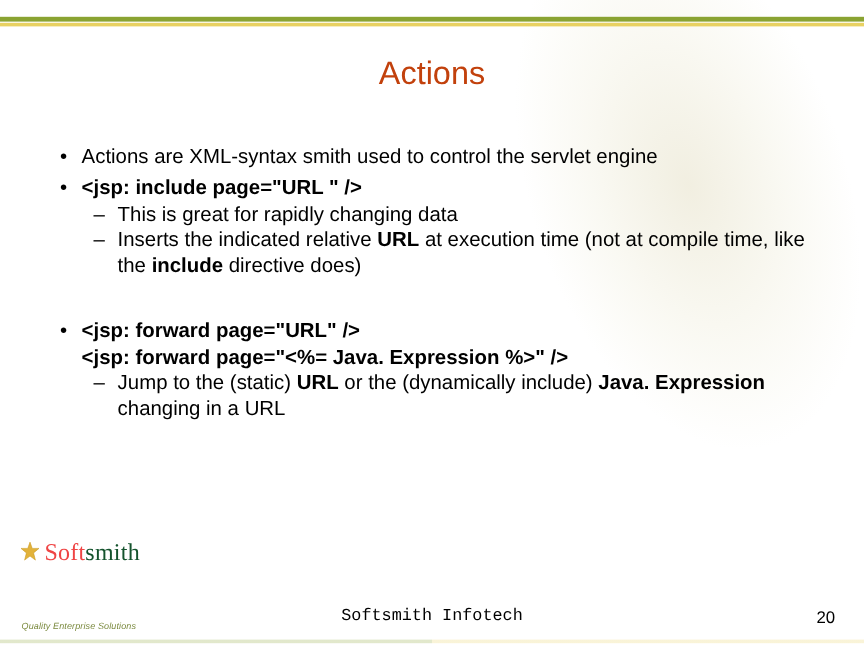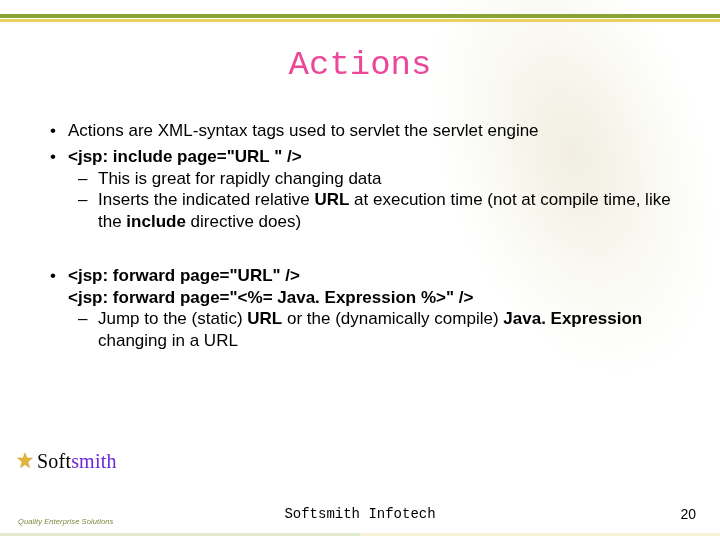--- a/index.html
+++ b/index.html
@@ -39,23 +39,22 @@
     top: 19px; left: 0; right: 0;
     height: 3px;
     background: #e8d162;
   }
 
   .title {
     position: absolute;
     top: 46px;
     left: 0; right: 0;
     text-align: center;
-    font-size: 34px;
-    color: #ec4899;
-    font-family: Liberation Mono, monospace;
+    font-size: 27px;
+    color: #c2410c;
   }
 
   .content {
     position: absolute;
     top: 120px;
     left: 46px;
     right: 40px;
     font-size: 17px;
     color: #000;
     line-height: 1.28;
@@ -89,22 +88,22 @@
     left: 16px;
     bottom: 14px;
     width: 130px;
   }
   .logo-name {
     font-family: "Times New Roman", serif;
     font-size: 20px;
     color: #5a6a2c;
     letter-spacing: 0.2px;
   }
-  .logo-name .soft { color: #000000; }
-  .logo-name .smith { color: #6d28d9; }
+  .logo-name .soft { color: #ef4444; }
+  .logo-name .smith { color: #14532d; }
   .logo-tag {
     font-size: 7.5px;
     color: #7b8a3f;
     font-style: italic;
     letter-spacing: 0.1px;
     margin-left: 2px;
     margin-top: 44px;
   }
   .logo-star {
     display: inline-block;
@@ -144,21 +143,21 @@
 
 <div class="bg-swoosh"></div>
 <div class="rule-green"></div>
 <div class="rule-yellow"></div>
 
 <div class="title">Actions</div>
 
 <div class="content">
   <ul>
     <li>
-      <span>Actions are XML-syntax tags used to servlet the servlet engine</span>
+      <span>Actions are XML-syntax smith used to control the servlet engine</span>
     </li>
     <li>
       <span class="b"><span>&lt;jsp: include page="</span><span class="i">URL</span><span> " /&gt;</span></span>
       <ul>
         <li>
           <span>This is great for rapidly changing data</span>
         </li>
         <li>
           <span>Inserts the indicated relative </span><span class="b i">URL</span><span> at </span><span class="i">execution</span><span> time (not at compile time, like the </span><span class="b">include</span><span> directive does)</span>
         </li>
@@ -167,21 +166,21 @@
   </ul>
 
   <div class="block-gap"></div>
 
   <ul>
     <li>
       <span class="b"><span>&lt;jsp: forward page="</span><span class="i">URL</span><span>" /&gt;</span></span><br>
       <span class="b"><span>&lt;jsp: forward page="&lt;%= </span><span class="i">Java. Expression</span><span> %&gt;" /&gt;</span></span>
       <ul>
         <li>
-          <span>Jump to the (static) </span><span class="b i">URL</span><span> or the (dynamically compile) </span><span class="b i">Java. Expression</span><span> changing in a URL</span>
+          <span>Jump to the (static) </span><span class="b i">URL</span><span> or the (dynamically include) </span><span class="b i">Java. Expression</span><span> changing in a URL</span>
         </li>
       </ul>
     </li>
   </ul>
 </div>
 
 <div class="logo">
   <span class="logo-star">
     <svg viewBox="0 0 24 24" width="18" height="18">
       <polygon points="12,1 14.5,8 22,8 16,13 18,21 12,16.5 6,21 8,13 2,8 9.5,8" fill="#e2b23a" stroke="#c9981f" stroke-width="0.6"></polygon>

